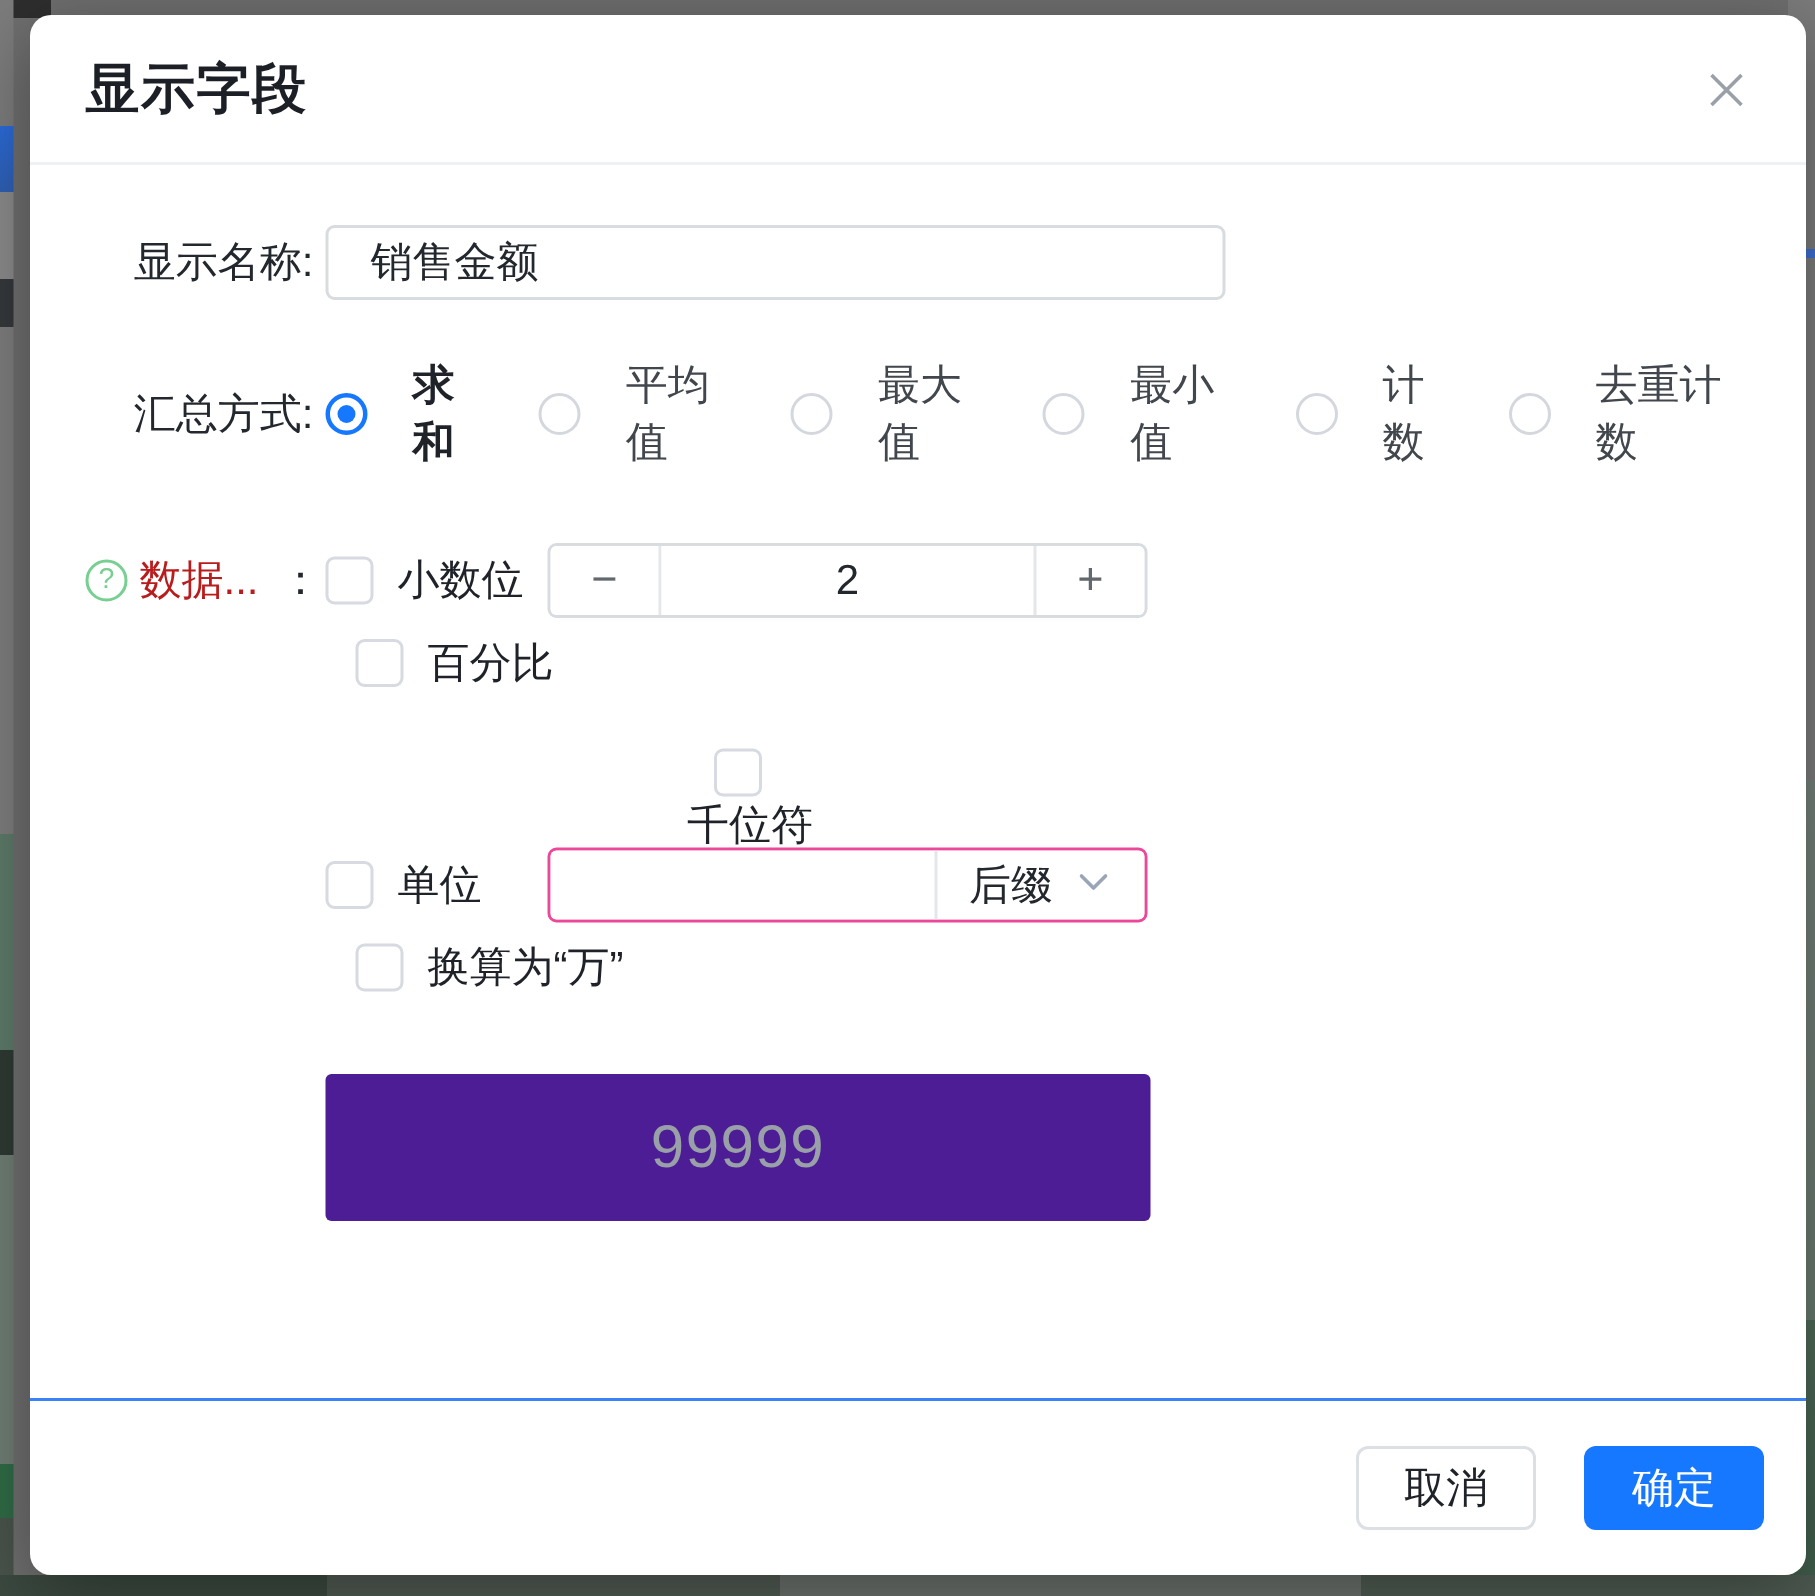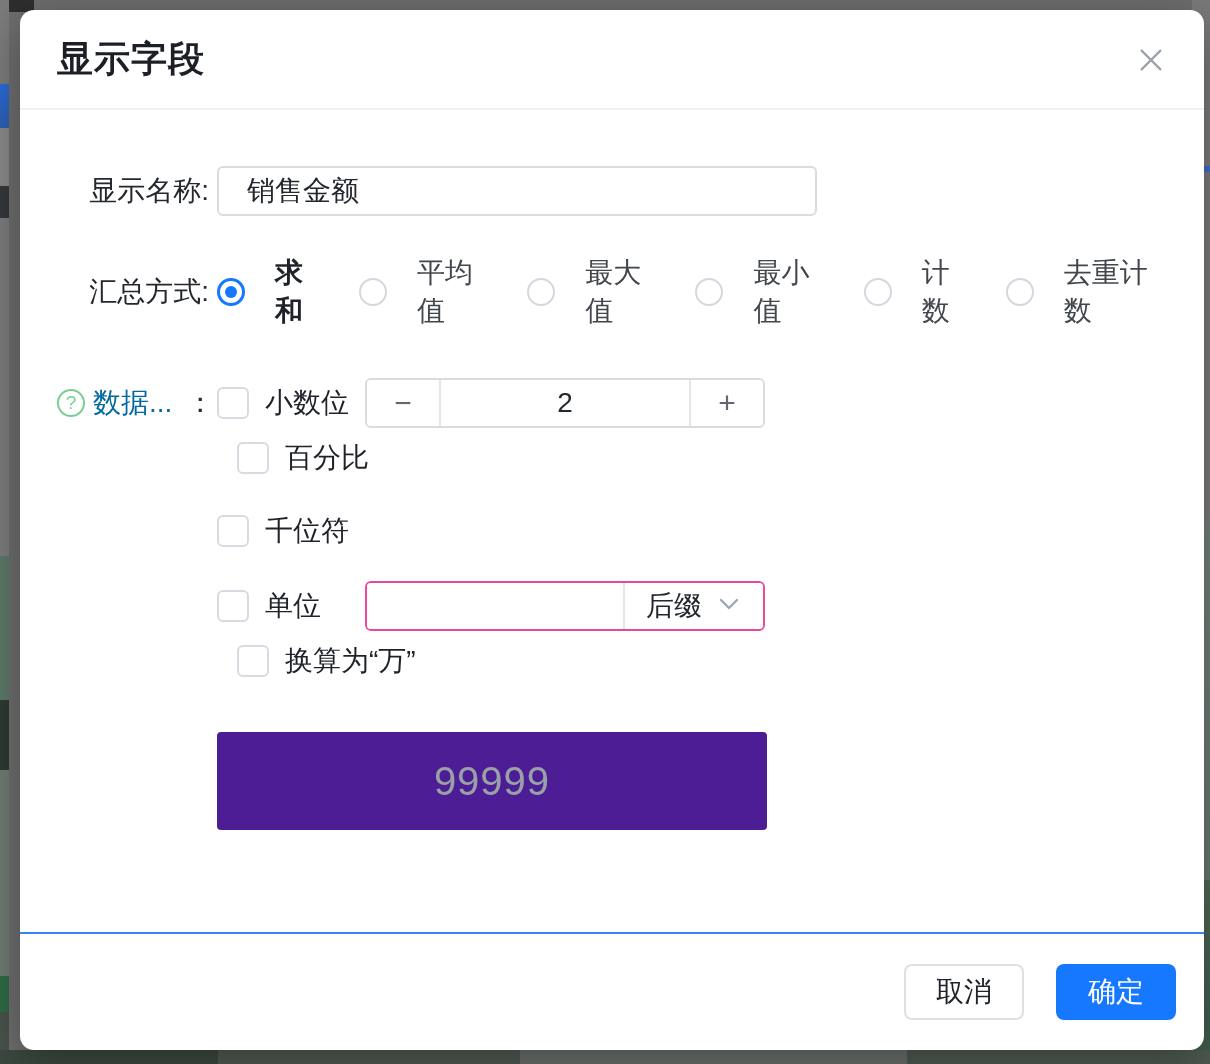--- a/index.html
+++ b/index.html
@@ -59,21 +59,21 @@
     background:none; border:none; cursor:pointer; padding:0;
     display:flex; align-items:center; justify-content:center;
   }
   .modal-body { flex:1 1 auto; padding:0 40px 0 37px; }
   .form-row { display:flex; align-items:center; }
   .row-label {
     width:160px; flex:0 0 auto; text-align:right; padding-right:8px;
     font-size:28px; color:#23272e;
   }
   
-  .row-name { margin-top:56px; }
+  .row-name { margin-top:40px; }
   .name-input {
     width:600px; height:50px; border:2px solid #d8dbe0; border-radius:6px;
     font-size:28px; color:#23272e; padding:0 28px; outline:none;
     font-family:inherit; background:#fff;
   }
   
   .row-agg { margin-top:60px; height:32px; }
   .radio-group { display:flex; align-items:center; gap:36px; }
   .radio-item { display:flex; align-items:center; gap:30px; cursor:pointer; }
   .radio-circle {
@@ -92,21 +92,21 @@
   .data-label-cell {
     width:160px; flex:0 0 auto; height:50px;
     display:flex; align-items:center;
   }
   .help-icon {
     width:28px; height:28px; border-radius:50%; flex:0 0 auto;
     border:2px solid #77cf92; color:#77cf92;
     font-size:19px; line-height:24px; text-align:center; font-weight:400;
     margin-right:8px; cursor:pointer; background:#fff;
   }
-  .data-label-text { font-size:28px; color:#0369a1; }
+  .data-label-text { font-size:28px; color:#b91c1c; }
   .data-colon { font-size:28px; color:#23272e; margin-left:14px; }
   .format-col { display:flex; flex-direction:column; }
   .fmt-row { display:flex; align-items:center; }
   .fmt-row.h50 { height:50px; }
   .fmt-row.h32 { height:32px; }
   .checkbox {
     width:32px; height:32px; border:2px solid #d7dae0; border-radius:6px;
     background:#fff; flex:0 0 auto; cursor:pointer;
   }
   .cb-label { font-size:28px; color:#1f2329; margin-left:16px; }
@@ -154,21 +154,21 @@
     display:flex; align-items:center; justify-content:flex-end;
     gap:32px; padding-right:28px;
   }
   .btn {
     width:120px; height:56px; border-radius:8px; font-size:28px;
     cursor:pointer; font-family:inherit;
     display:flex; align-items:center; justify-content:center;
   }
   .btn-cancel { background:#fff; border:2px solid #dcdfe3; color:#1f2329; }
   .btn-ok { background:#1677ff; border:none; color:#fff;font-family:Liberation Mono, monospace; }
-  .mt33 { margin-top:14px;padding-left:20px; } .mt41 { margin-top:41px; } .mt34 { margin-top:34px; }
+  .mt33 { margin-top:14px;padding-left:20px; } .mt41 { margin-top:41px;flex-direction:column; } .mt34 { margin-top:34px; }
 </style>
 </head>
 <body>
 
 <div class="backdrop-strip bd-top">
     <span class="smudge"></span>
   </div>
 <div class="backdrop-strip bd-left"></div>
 <div class="backdrop-strip bd-right"></div>
 <div class="backdrop-strip bd-bottom"></div>

